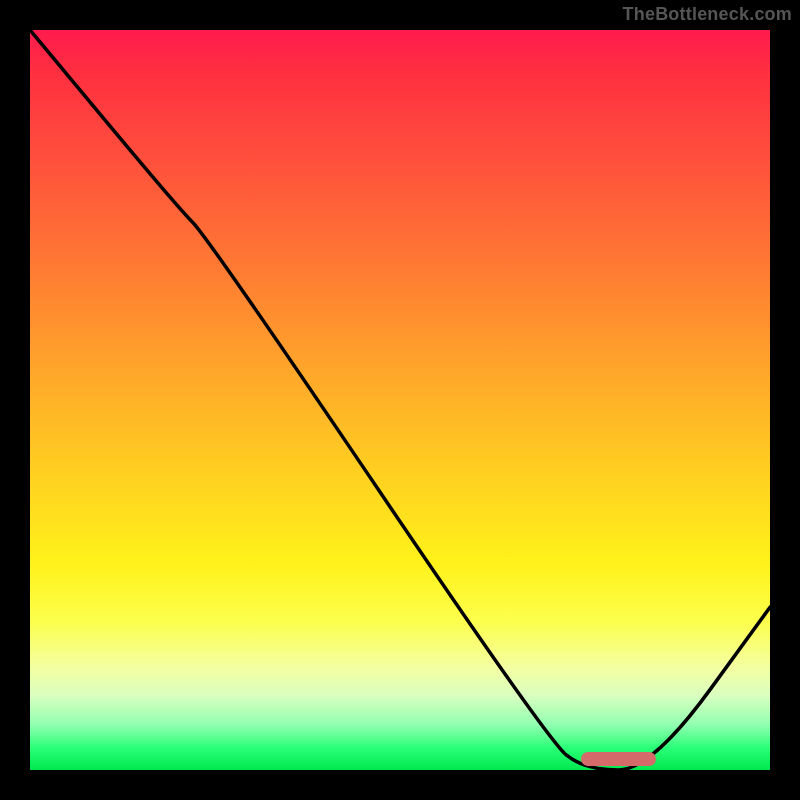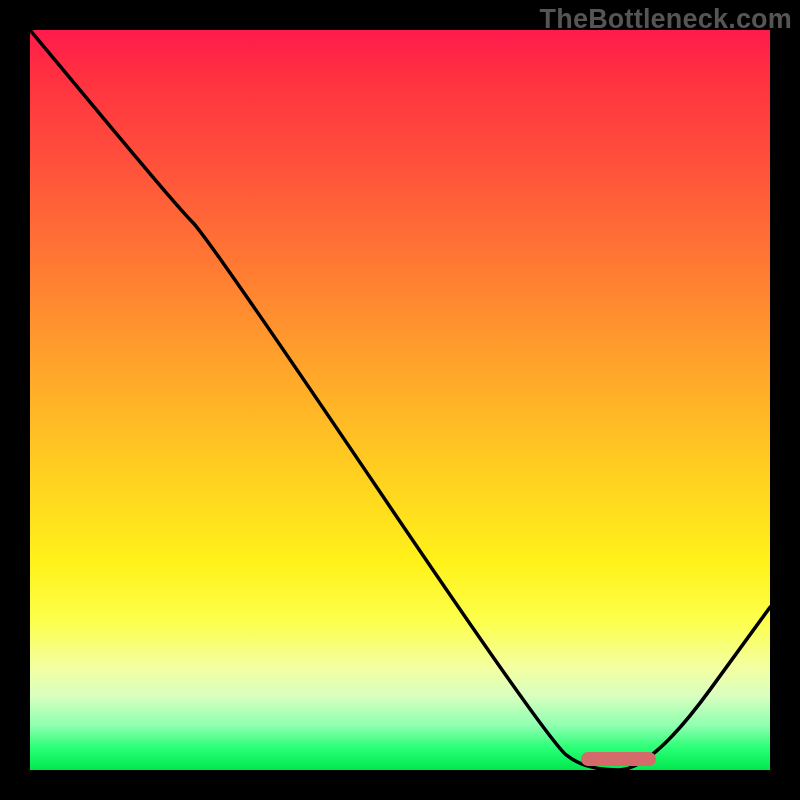--- a/index.html
+++ b/index.html
@@ -15,21 +15,21 @@
     position: relative;
     width: 800px;
     height: 800px;
     background: #000;
   }
   .watermark {
     position: absolute;
     top: 4px;
     right: 8px;
     color: #555;
-    font-size: 27px;
+    font-size: 18px;
     font-weight: 600;
     letter-spacing: 0.2px;
     user-select: none;
   }
   
   .plot {
     position: absolute;
     left: 30px;
     top: 30px;
     width: 740px;

